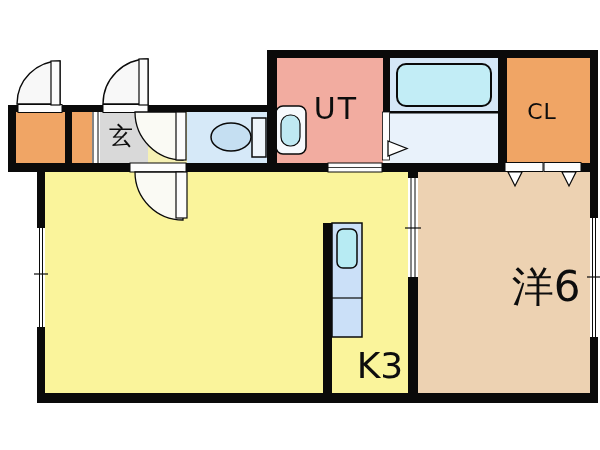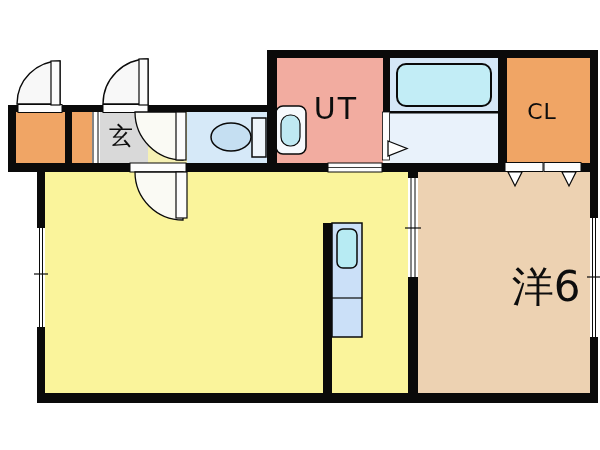--- a/index.html
+++ b/index.html
@@ -136,17 +136,18 @@
     <g>
       <path d="M183,112 L135,112 A48,48 0 0 0 183,160 Z" fill="#FAFAF4" stroke="#0a0a0a" stroke-width="1.3"></path>
       <rect x="176" y="112" width="10" height="48" fill="#FCFCFC" stroke="#0a0a0a" stroke-width="1.2"></rect>
     </g>
     <g>
       <path d="M183,172 L135,172 A48,48 0 0 0 183,220 Z" fill="#FAFAF4" stroke="#0a0a0a" stroke-width="1.3"></path>
       <rect x="176" y="172" width="11" height="46" fill="#FCFCFC" stroke="#0a0a0a" stroke-width="1.2"></rect>
     </g>
   </svg>
 
+  <div class="label label-k" style="left:380px; top:366px;">K3</div>
   <div class="label label-yo" style="left:511px; top:287px;margin-left:35px;">洋6</div>
   <div class="label label-ut" style="left:336px; top:109px;">UT</div>
   <div class="label label-cl" style="left:542px; top:112px;">CL</div>
   <div class="label label-gen" style="left:121px; top:136px;">玄</div>
 </div>
 
 </body></html>

